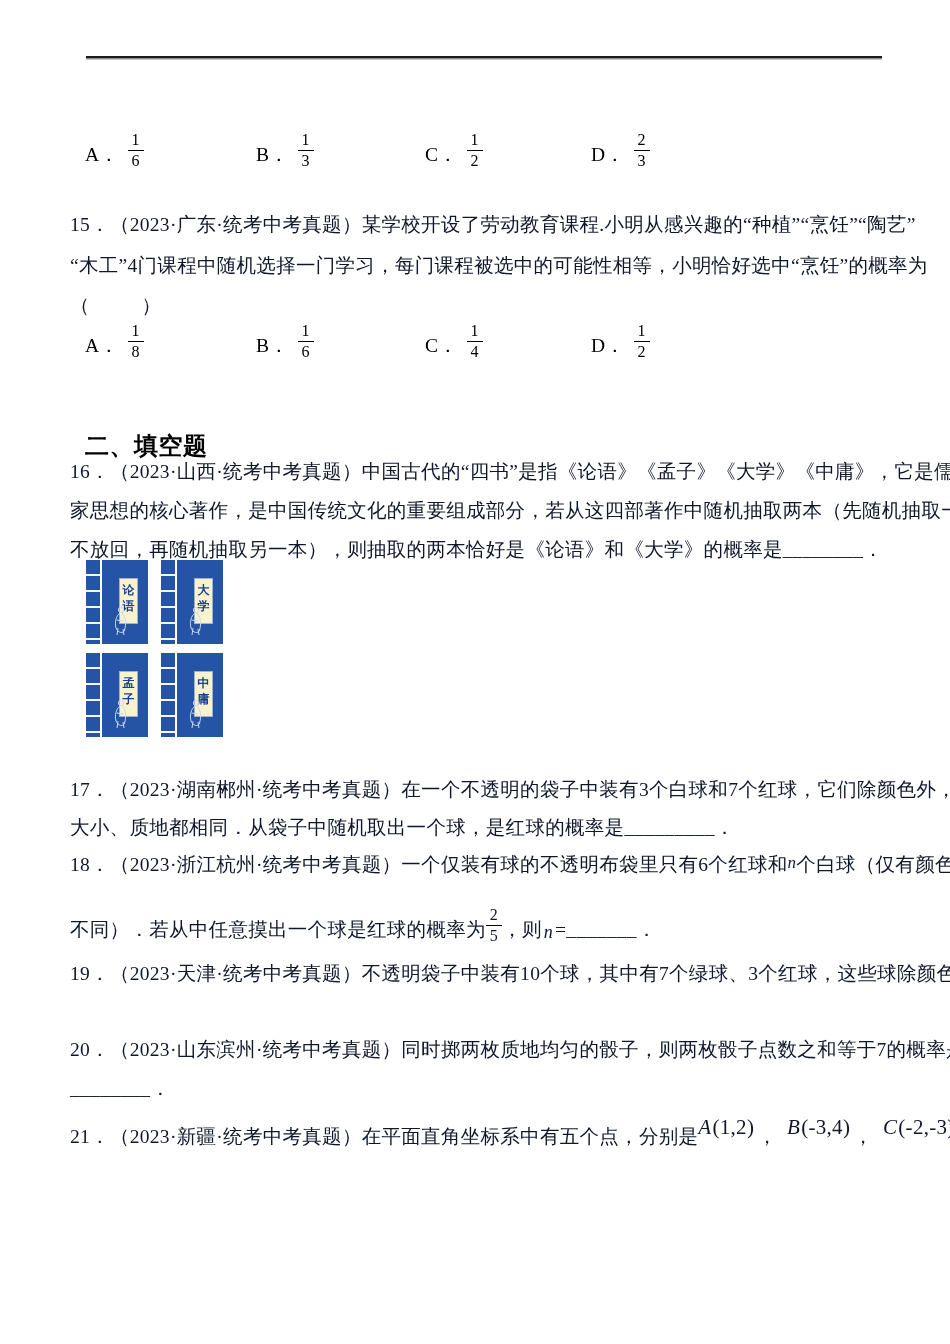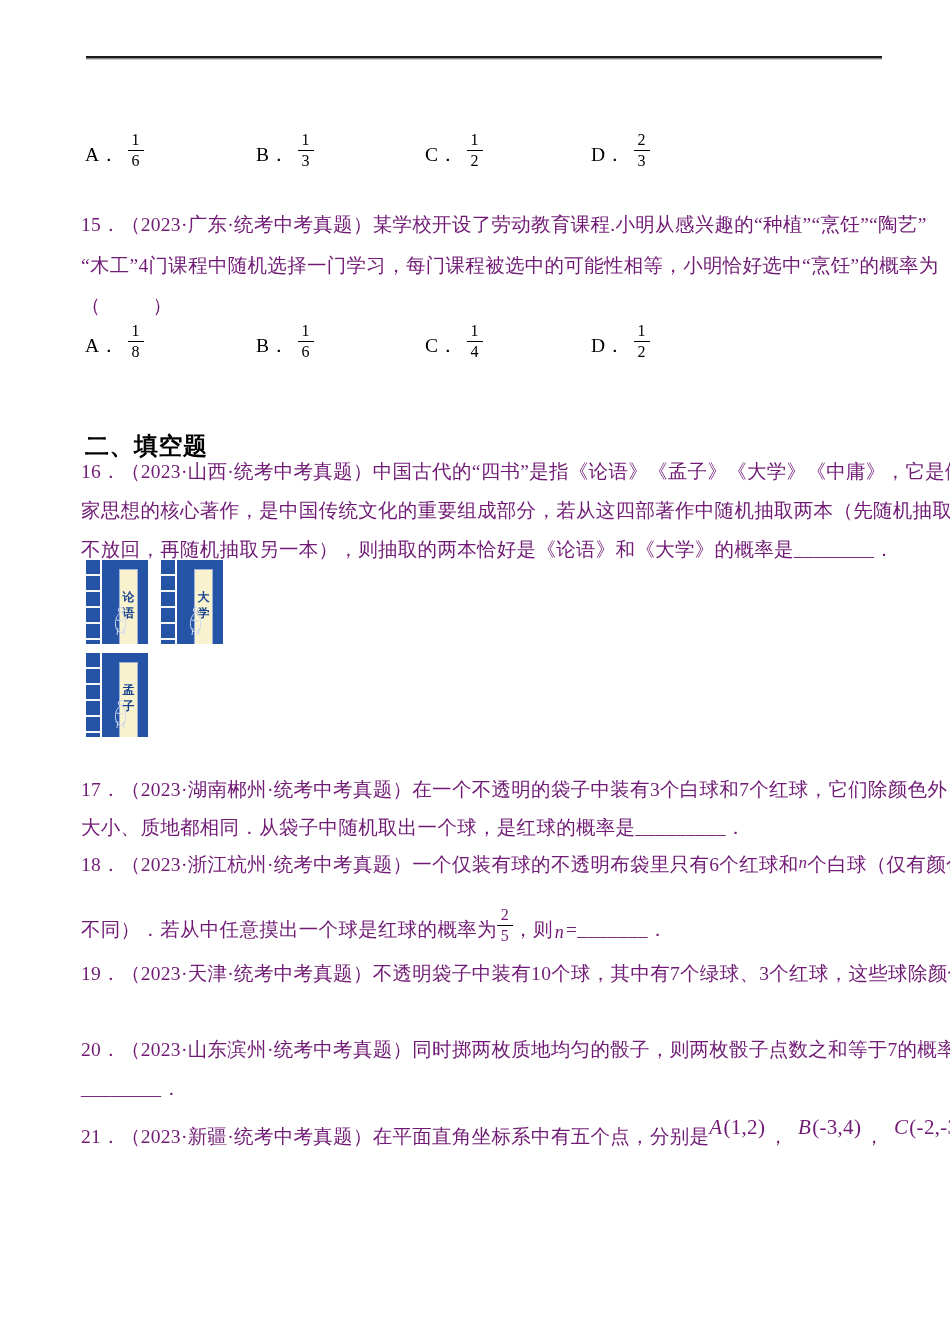--- a/index.html
+++ b/index.html
@@ -7,22 +7,22 @@
     position:relative; width:950px; height:1344px; background:#ffffff;
     font-family:"Liberation Serif","DejaVu Serif",serif; color:#000;
     overflow:hidden;
   }
   .rule {
     position:absolute; left:86px; top:56px; width:796px; height:0;
     border-top:2.5px solid #1a1a1a;
     box-shadow:0 1.5px 0 #8f8f8f;
   }
   .line {
-    position:absolute; left:81px; font-size:19.5px; line-height:27px;
-    white-space:pre; letter-spacing:0.3px; color:#701a75;
+    position:absolute; left:70px; font-size:19.5px; line-height:27px;
+    white-space:pre; letter-spacing:0.3px; color:#0f172a;
   }
   .sect {
     position:absolute; left:85px; font-size:24px; font-weight:700;
     font-family:"Liberation Sans","DejaVu Sans",sans-serif; letter-spacing:0.5px;
   }
   .optrow { position:absolute; left:85px; height:52px; width:780px; }
   .opt { position:absolute; top:0; font-size:19.5px; white-space:nowrap; }
   .olabel { margin-right:9px; }
   .frac { display:inline-block; text-align:center; font-size:16px; line-height:1.1; vertical-align:-5px; }
   .frac .num { display:block; border-bottom:1.3px solid #000; padding:0 4px 1px; }
@@ -38,23 +38,23 @@
     position:absolute; left:86px; top:560px; width:137px; height:177px;
     display:grid; grid-template-columns:62px 62px; grid-auto-rows:84px; gap:9px 13px;
   }
   .book { position:relative; background:#2553a5; overflow:hidden; }
   .spine {
     position:absolute; left:0; top:0; bottom:0; width:14px;
     border-right:2px solid #ffffff;
     background:repeating-linear-gradient(to bottom, rgba(0,0,0,0) 0 14px, rgba(255,255,255,0.95) 14px 16px);
   }
   .blabel {
-    position:absolute; left:33px; top:9px; width:15px; min-height:36px;
+    position:absolute; left:33px; top:18px; width:15px; min-height:36px;
     background:#f8f2cf; border:1px solid #9db0d8; color:#17418f;
-    font-size:12px; line-height:1.3; text-align:center; padding:20px 1px;
+    font-size:12px; line-height:1.3; text-align:center; padding:4px 1px;
     word-break:break-all; font-weight:700;
   }
   .bfig { position:absolute; left:24px; top:46px; }
 </style>
 </head>
 <body>
 
 <div class="page">
 
   <div class="rule"></div>
@@ -101,20 +101,28 @@
       </svg>
     </div>
     <div class="book">
       <div class="spine"></div>
       <div class="blabel">孟子</div>
       <svg class="bfig" width="20" height="32" viewBox="0 0 20 32">
         <circle cx="11" cy="4" r="2.6" fill="none" stroke="#cdd9f0" stroke-width="1"></circle>
         <path d="M10 7 C6 10,4.5 16,6 22 C8 27,13 28,15 24 M12 7 C16 11,16.5 18,14.5 24 M6.5 14 L13.5 15 M8 22 L7 29 M13 23 L14 29" fill="none" stroke="#cdd9f0" stroke-width="1"></path>
       </svg>
     </div>
+    <div class="book">
+      <div class="spine"></div>
+      <div class="blabel">中庸</div>
+      <svg class="bfig" width="20" height="32" viewBox="0 0 20 32">
+        <circle cx="11" cy="4" r="2.6" fill="none" stroke="#cdd9f0" stroke-width="1"></circle>
+        <path d="M10 7 C6 10,4.5 16,6 22 C8 27,13 28,15 24 M12 7 C16 11,16.5 18,14.5 24 M6.5 14 L13.5 15 M8 22 L7 29 M13 23 L14 29" fill="none" stroke="#cdd9f0" stroke-width="1"></path>
+      </svg>
+    </div>
   </div>
 
   <div class="line" style="top:776px">17．（2023·湖南郴州·统考中考真题）在一个不透明的袋子中装有3个白球和7个红球，它们除颜色外，</div>
   <div class="line" style="top:814px">大小、质地都相同．从袋子中随机取出一个球，是红球的概率是_________．</div>
 
   <div class="line" style="top:849px"><span>18．（2023·浙江杭州·统考中考真题）一个仅装有球的不透明布袋里只有6个红球和</span><span class="mvar sup-var">n</span><span>个白球（仅有颜色</span></div>
   <div class="line" style="top:906px"><span>不同）．若从中任意摸出一个球是红球的概率为</span><span class="frac"><span class="num">2</span><span class="den">5</span></span><span>，则</span><span class="mvar sub-var">n</span><span>=</span><span>_______</span><span>．</span></div>
 
   <div class="line" style="top:960px">19．（2023·天津·统考中考真题）不透明袋子中装有10个球，其中有7个绿球、3个红球，这些球除颜色</div>
 

